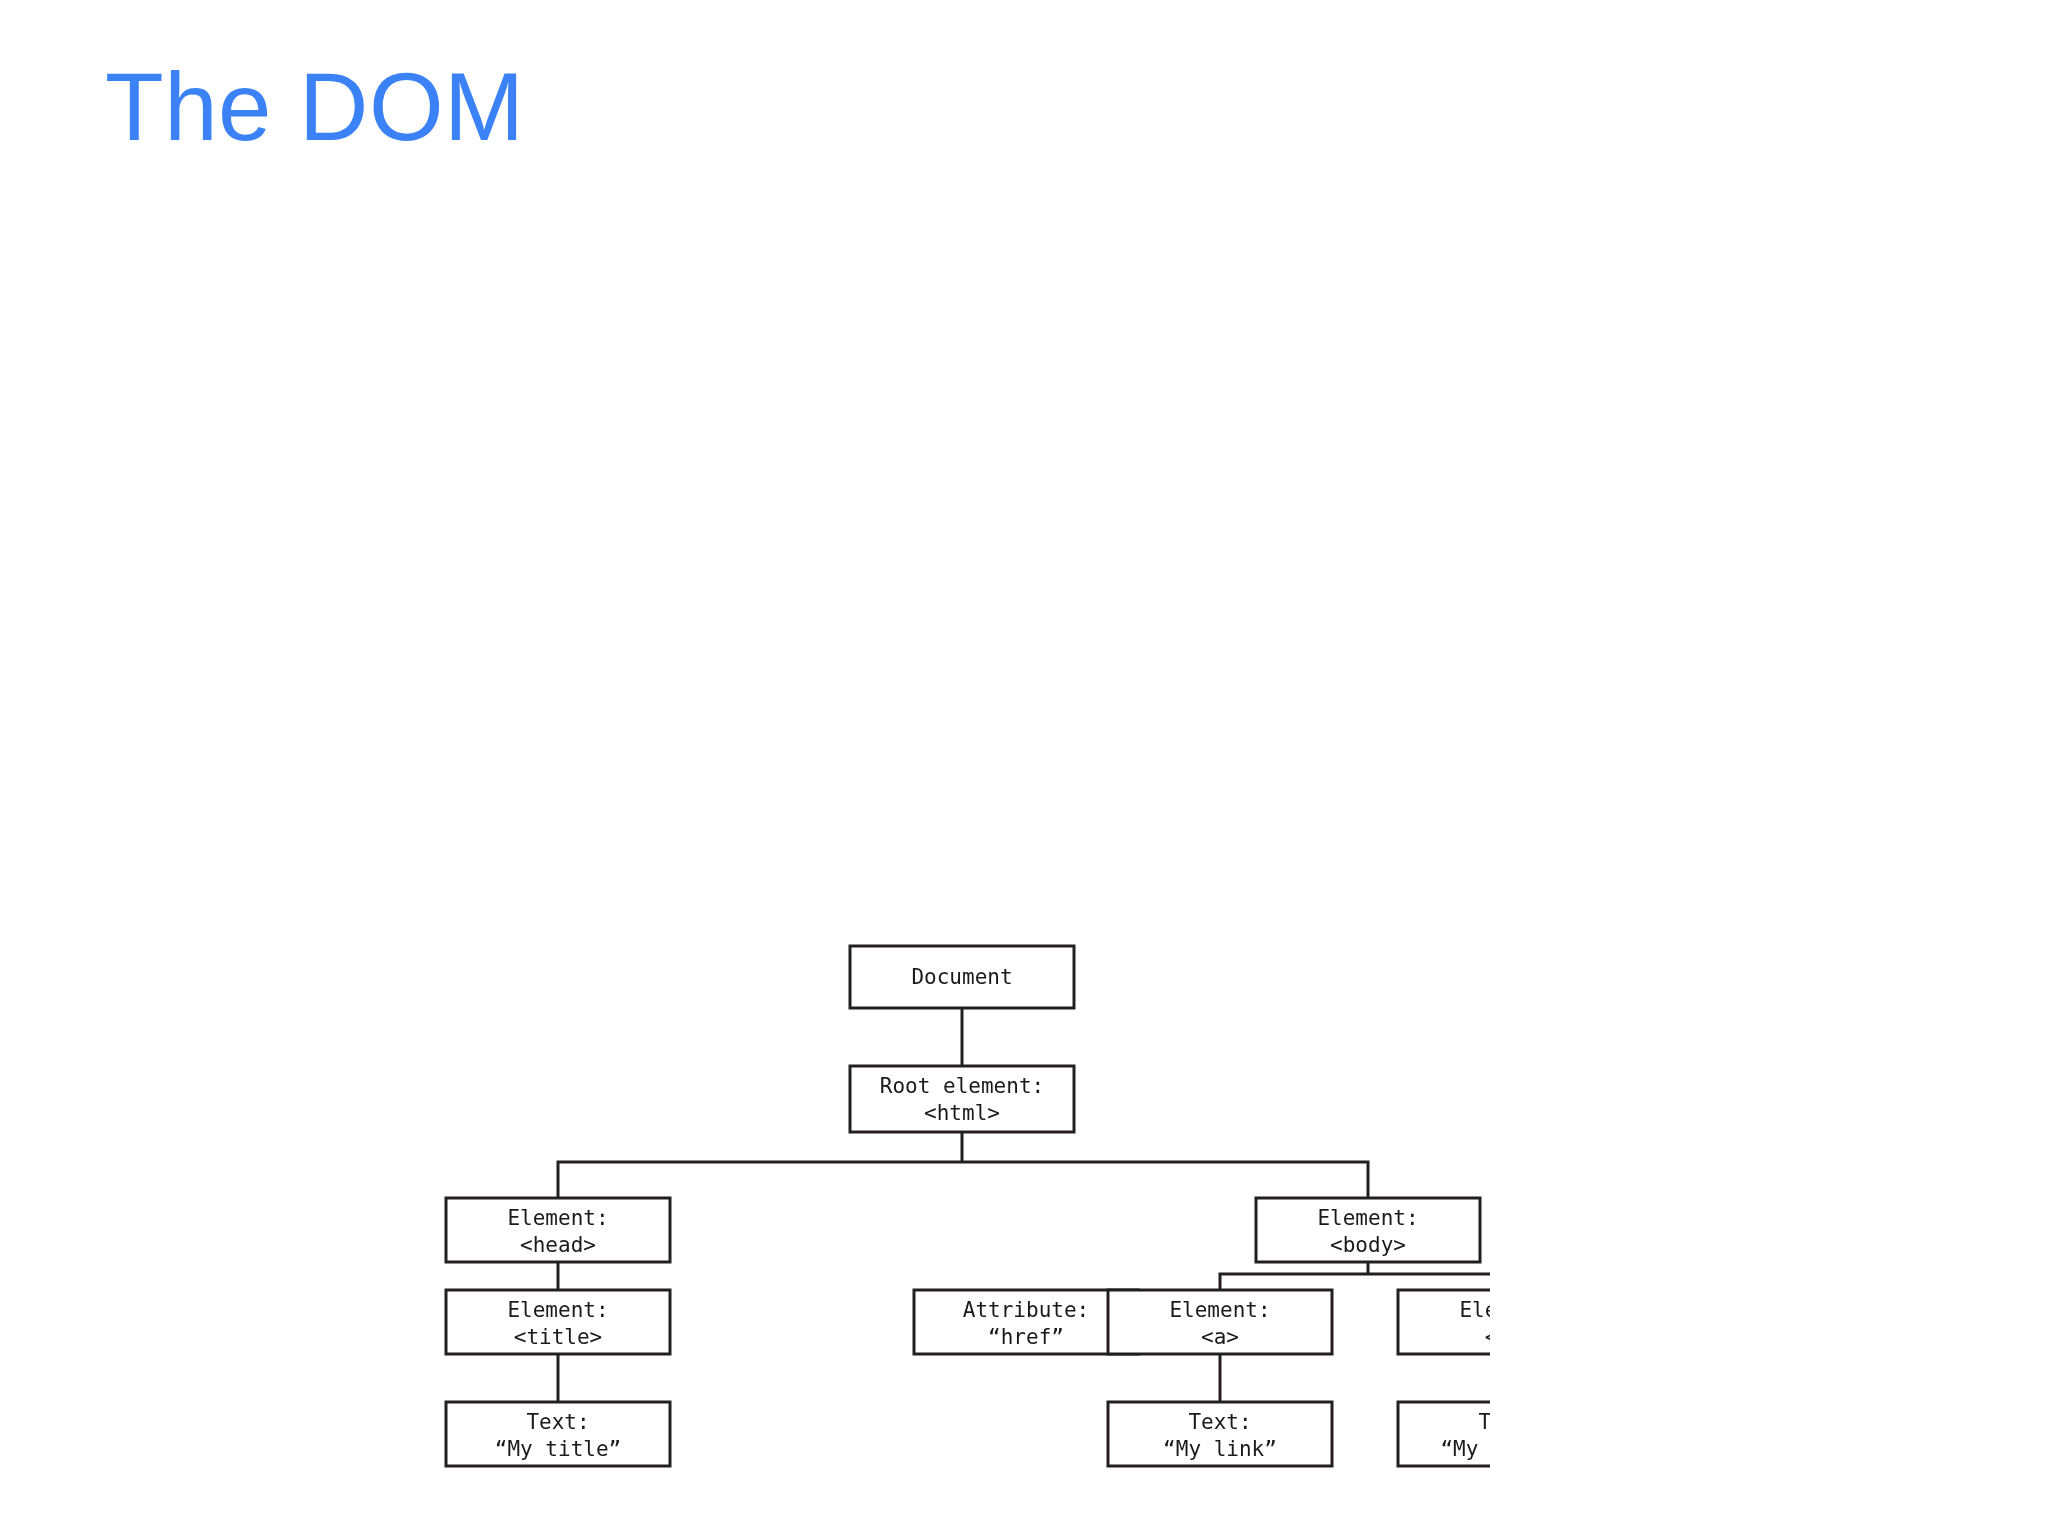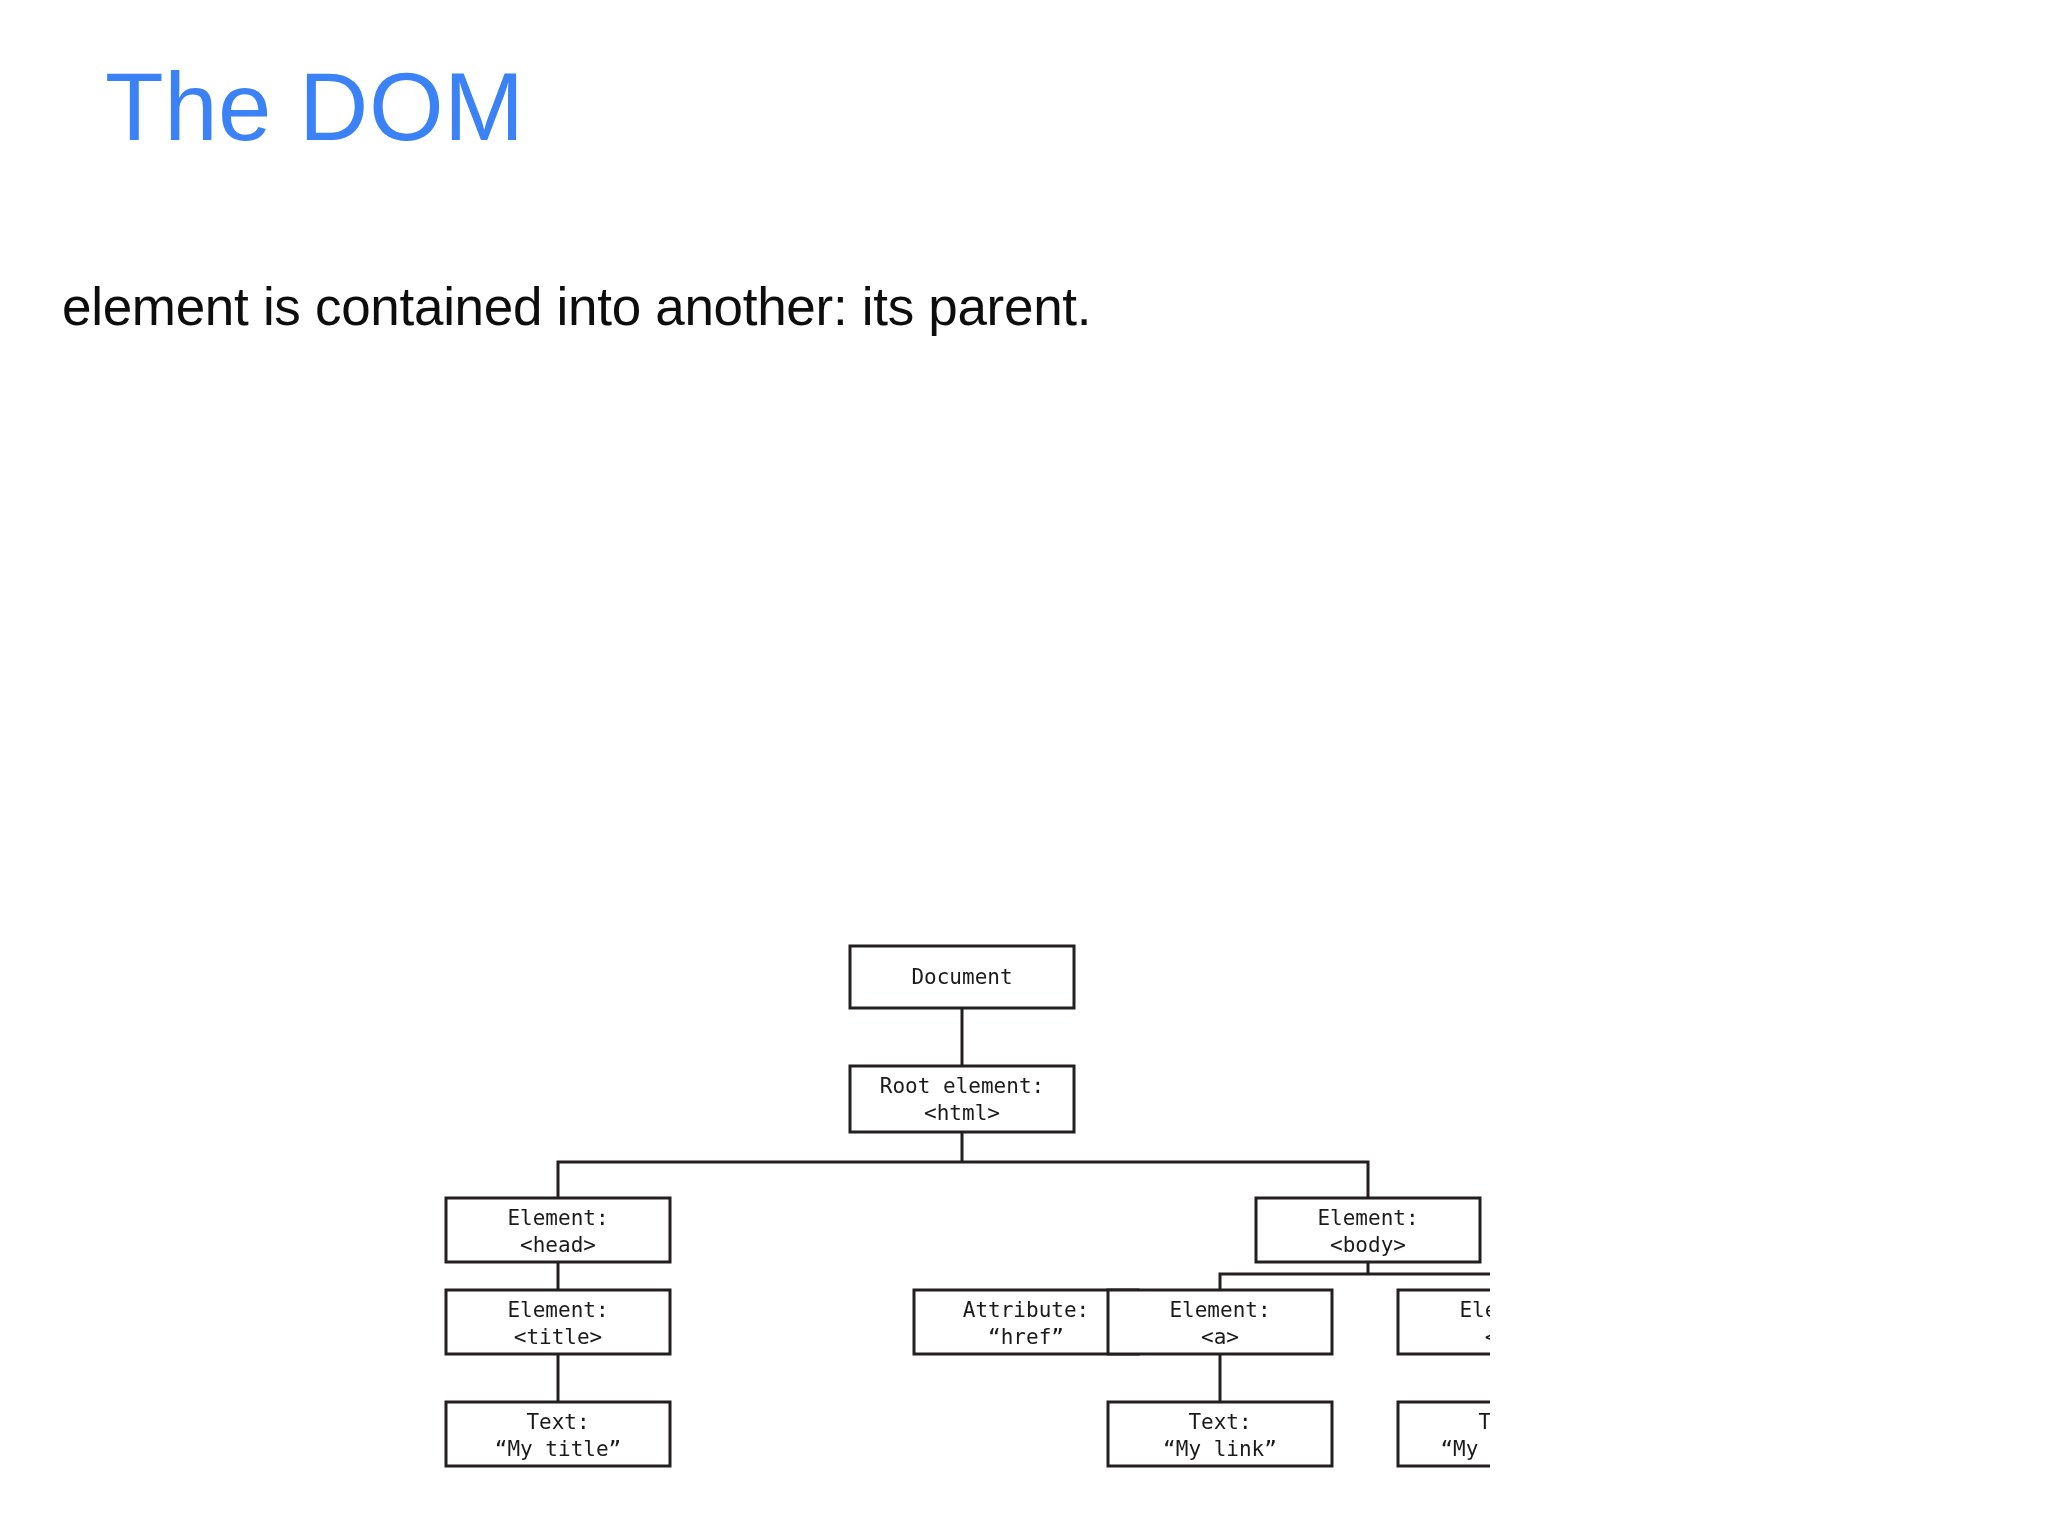--- a/index.html
+++ b/index.html
@@ -78,21 +78,20 @@
     dominant-baseline: middle;
   }
 </style>
 </head>
 <body>
 
 <div id="slide-title">The DOM</div>
 
 <div id="body-copy">
 
-  <p class="para middle" style="margin-top:-54px;">element is contained into another: its parent.</p>
 
 </div>
 
 <div id="dom-diagram">
   <svg width="1070" height="570" viewBox="0 0 1070 570" xmlns="http://www.w3.org/2000/svg">
 
     <g>
 
       <path class="edge" d="M 542 68 L 542 126"></path>
 

